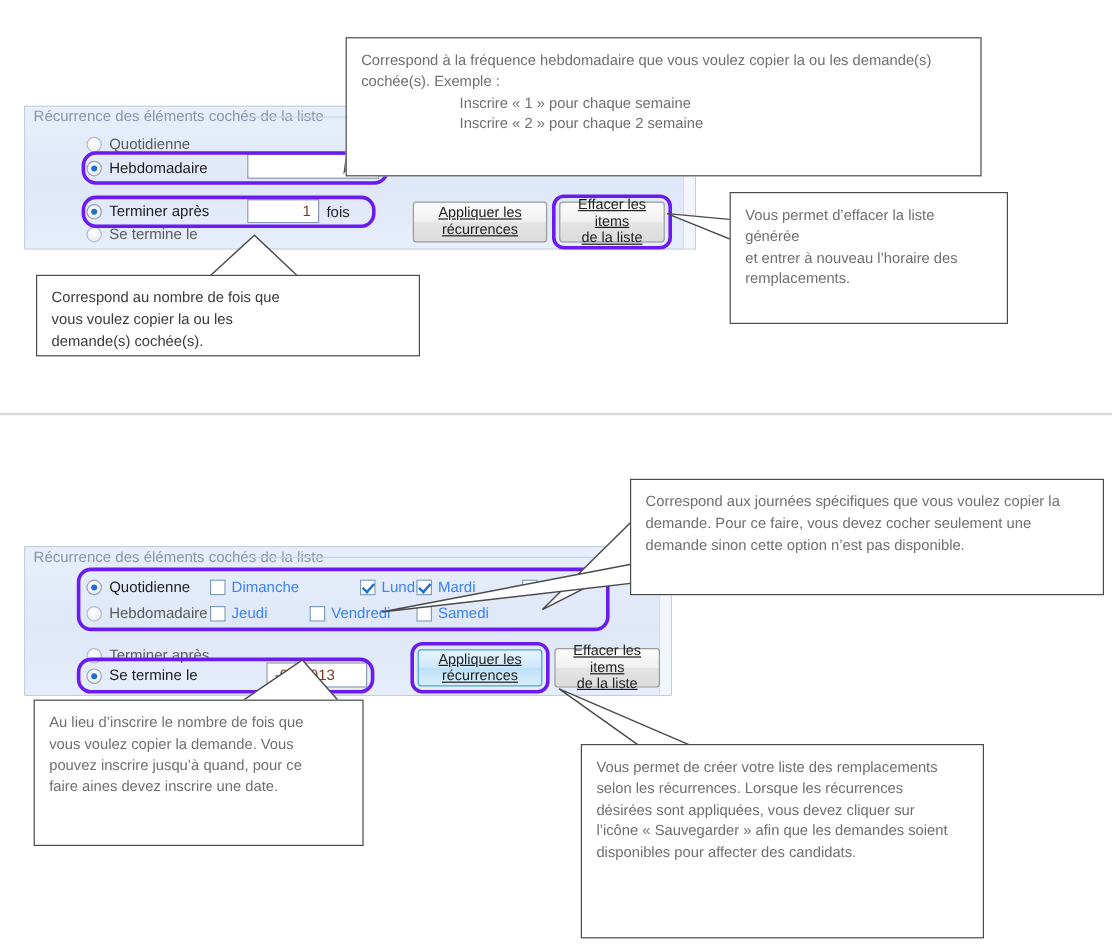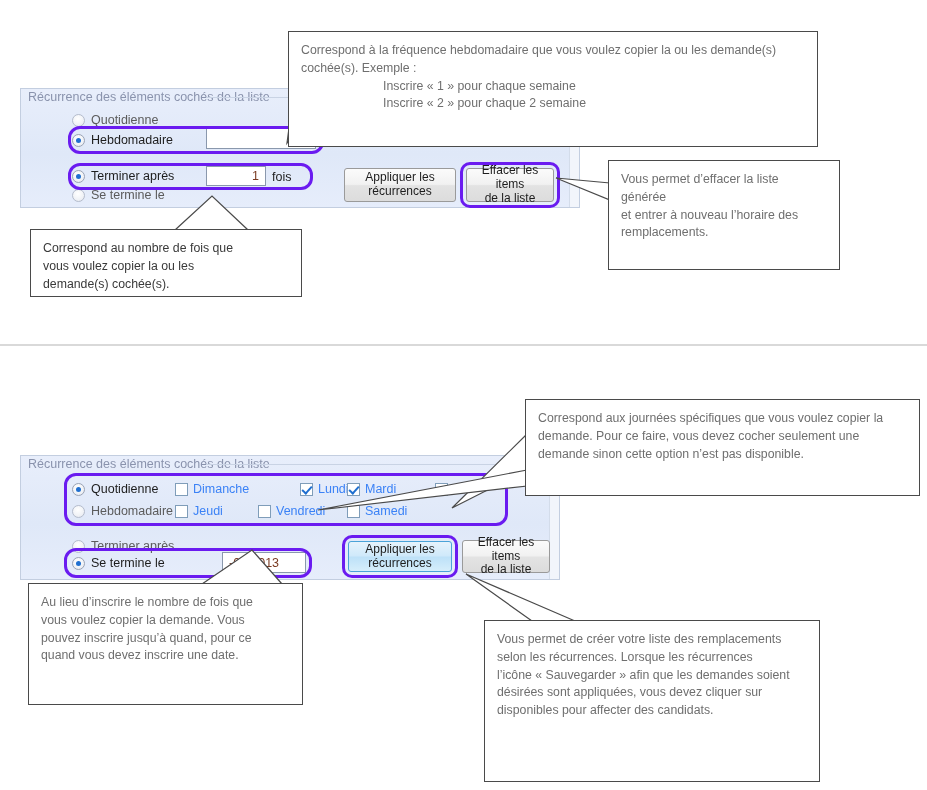--- a/index.html
+++ b/index.html
@@ -72,21 +72,21 @@
     font-size: 12.5px; color: #7a3b22;
   }
   .textbox.left { justify-content: flex-start; padding-left: 6px; }
   .unit-label { position: absolute; font-size: 12.5px; color: #1d1d1d; }
 
   .btn {
     position: absolute;
     background: linear-gradient(to bottom, #fbfbfb 0%, #f1f1f1 48%, #e3e3e3 52%, #dcdcdc 100%);
     border: 1px solid #9a9a9a; border-radius: 3px;
     display: flex; align-items: center; justify-content: center;
-    text-align: center; font-size: 12px; color: #1d1d1d; line-height: 1.15;
+    text-align: center; font-size: 12px; color: #1d1d1d; line-height: 1.15; text-decoration: underline;
   }
   .btn.focus {
     background: linear-gradient(to bottom, #e6f3fc 0%, #cfe9fa 48%, #bde1f8 52%, #d6eefb 100%);
     border: 1px solid #4aa3d8;
   }
 
   
   .ring {
     position: absolute;
     border: 3px solid #6a1bf0;
@@ -258,40 +258,40 @@
     <div class="indent">Inscrire « 1 » pour chaque semaine</div>
     <div class="indent">Inscrire « 2 » pour chaque 2 semaine</div>
   </div>
 
   <div class="callout" style="left:608px; top:160px; width:232px; height:110px;">
     <div>Vous permet d’effacer la liste générée</div>
     <div>et entrer à nouveau l’horaire des</div>
     <div>remplacements.</div>
   </div>
 
-  <div class="callout callout-plain" style="left:30px; top:229px; width:272px; height:68px;">
+  <div class="callout callout-plain" style="left:30px; top:229px; width:320px; height:68px;">
     <div>Correspond au nombre de fois que</div>
     <div>vous voulez copier la ou les</div>
     <div>demande(s) cochée(s).</div>
   </div>
 
   <div class="callout" style="left:525px; top:399px; width:395px; height:97px;">
     <div>Correspond aux journées spécifiques que vous voulez copier la</div>
     <div>demande. Pour ce faire, vous devez cocher seulement une</div>
     <div>demande sinon cette option n’est pas disponible.</div>
   </div>
 
   <div class="callout" style="left:28px; top:583px; width:275px; height:122px;">
     <div>Au lieu d’inscrire le nombre de fois que</div>
     <div>vous voulez copier la demande. Vous</div>
     <div>pouvez inscrire jusqu’à quand, pour ce</div>
-    <div>quand vous devez inscrire une date.</div>
+    <div>faire aines devez inscrire une date.</div>
   </div>
 
   <div class="callout" style="left:484px; top:620px; width:336px; height:162px;">
     <div>Vous permet de créer votre liste des remplacements</div>
     <div>selon les récurrences.  Lorsque les récurrences</div>
+    <div>désirées sont appliquées, vous devez cliquer sur</div>
     <div>l’icône « Sauvegarder » afin que les demandes soient</div>
-    <div>désirées sont appliquées, vous devez cliquer sur</div>
     <div>disponibles pour affecter des candidats.</div>
   </div>
 
 </div>
 
 </body></html>

